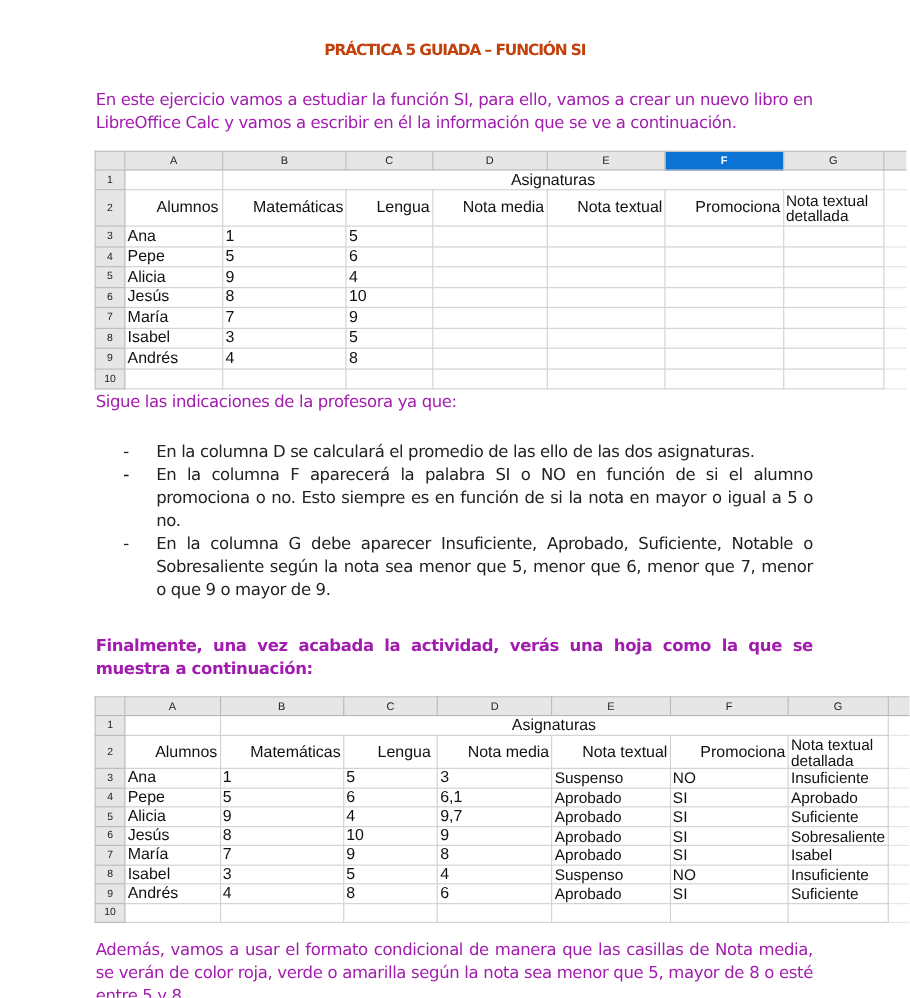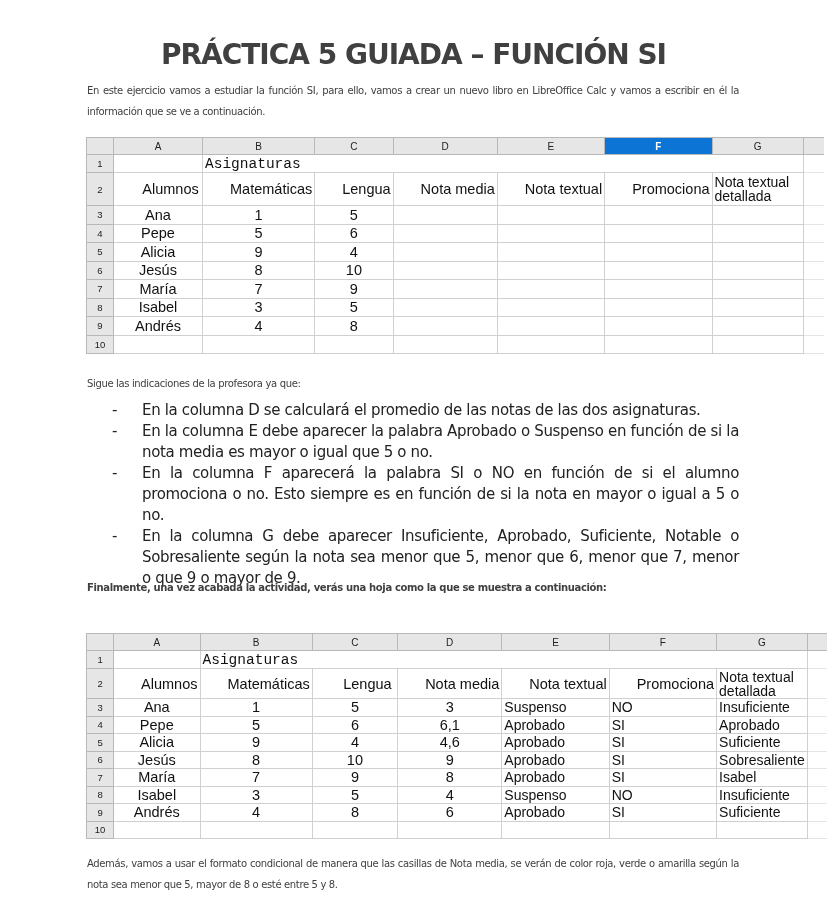--- a/index.html
+++ b/index.html
@@ -1,32 +1,32 @@
 <!DOCTYPE html>
 <html><head>
 <meta charset="utf-8">
 <style>
   html, body { margin:0; padding:0; background:#ffffff; }
   body { width:827px; height:907px; position:relative; overflow:hidden; font-family:"DejaVu Sans", sans-serif; color:#1a1a1a; }
-  .title { position:absolute; left:0; top:38px; width:827px; text-align:center; font-family:"DejaVu Sans", sans-serif; font-weight:bold; font-size:28px; letter-spacing:-1px; color:#404040; }
-  .para { position:absolute; left:87px; width:652px; font-size:10px; line-height:21px; letter-spacing:-0.35px; color:#404040; text-align:justify; }
+  .title { position:absolute; left:0; top:38px; width:827px; text-align:center; font-family:"DejaVu Sans", sans-serif; font-weight:bold; font-size:14px; letter-spacing:-1px; color:#c2410c; }
+  .para { position:absolute; left:87px; width:652px; font-size:15px; line-height:21px; letter-spacing:-0.35px; color:#a21caf; text-align:justify; }
   .bullets { position:absolute; left:87px; top:400px; width:652px; margin:0; padding:0; list-style:none; font-size:15px; line-height:21px; letter-spacing:-0.35px; color:#222; }
   .bullets li { position:relative; padding-left:55px; text-align:justify; }
   .bullets li .dash { position:absolute; left:25px; top:0; }
 
   .sheet { position:absolute; font-family:"Liberation Sans", sans-serif; font-size:14.5px; color:#111; }
   .sheet table { border-collapse:collapse; table-layout:fixed; }
   .sheet td { border:1px solid #d0d0d0; padding:0 2px; overflow:visible; white-space:nowrap; vertical-align:middle; box-sizing:border-box; }
   .sheet td.colh { background:#e6e6e6; border-color:#b8b8b8; text-align:center; font-size:10px; color:#222; height:17px; }
   .sheet td.colh.sel { background:#0b74d4; color:#ffffff; font-weight:bold; }
   .sheet td.rowh { background:#e6e6e6; border-color:#b8b8b8; text-align:center; font-size:9.5px; color:#222; }
   .sheet td.corner { background:#e6e6e6; border-color:#b8b8b8; }
-  .sheet td.r { text-align:center; }
+  .sheet td.r { text-align:left; }
   .sheet td.l { text-align:left;margin-top:28px; }
-  .sheet td.c { text-align:left;font-family:Liberation Mono, monospace; }
+  .sheet td.c { text-align:center; }
   .sheet td.hdr { font-size:14.5px; text-align:center;padding-left:27px; }
   .sheet td.hdr2 { font-size:14px; line-height:14px; white-space:normal; }
   .sheet td.stub { border-left:1px solid #d0d0d0; border-right:none; border-top:1px solid #e4e4e4; border-bottom:1px solid #e4e4e4; }
   .sheet td.stubh { background:#e6e6e6; border-color:#b8b8b8; border-right:none; }
   .sheet td.data2 { font-size:14px; }
 </style>
 </head>
 <body>
 
 <div class="title">PRÁCTICA 5 GUIADA – FUNCIÓN SI</div>
@@ -160,25 +160,25 @@
           <td></td>
           <td></td>
           <td></td>
           <td></td>
           <td class="stub"></td>
     </tr>
   </tbody>
     </table>
 </div>
 
-<div class="para" style="top:373px;">Sigue las indicaciones de la profesora ya que:</div>
+<div class="para" style="top:355px;">Sigue las indicaciones de la profesora ya que:</div>
 
 <ul class="bullets">
-  <li><span class="dash">-</span><span>En la columna D se calculará el promedio de las notas de las dos asignaturas.</span></li>
-  <li><span class="dash">-</span><span>En la columna E debe aparecer la palabra Aprobado o Suspenso en función de si la nota media es mayor o igual que 5 o no.</span></li>
+  <li><span class="dash">-</span><span>En la columna D se calculará el promedio de las ello de las dos asignaturas.</span></li>
+  <li><span class="dash">-</span></li>
   <li><span class="dash">-</span><span>En la columna F aparecerá la palabra SI o NO en función de si el alumno promociona o no. Esto siempre es en función de si la nota en mayor o igual a 5 o no.</span></li>
   <li><span class="dash">-</span><span>En la columna G debe aparecer Insuficiente, Aprobado, Suficiente, Notable o Sobresaliente según la nota sea menor que 5, menor que 6, menor que 7, menor o que 9 o mayor de 9.</span></li>
 </ul>
 
 <div class="para" style="top:577px;font-weight:bold;">Finalmente, una vez acabada la actividad, verás una hoja como la que se muestra a continuación:</div>
 
 <div class="sheet" id="sheet2" style="left:86px; top:633px;">
   <table>
     <colgroup>
       <col style="width:28px">
@@ -240,21 +240,21 @@
       <td class="l data2">Aprobado</td>
       <td class="l data2">SI</td>
       <td class="l data2">Aprobado</td>
       <td class="stub"></td>
     </tr>
     <tr style="height:17.5px">
       <td class="rowh">5</td>
       <td class="r">Alicia</td>
       <td class="r">9</td>
       <td class="r">4</td>
-      <td class="r">4,6</td>
+      <td class="r">9,7</td>
       <td class="l data2">Aprobado</td>
       <td class="l data2">SI</td>
       <td class="l data2">Suficiente</td>
       <td class="stub"></td>
     </tr>
     <tr style="height:17.5px">
       <td class="rowh">6</td>
       <td class="r">Jesús</td>
       <td class="r">8</td>
       <td class="r">10</td>

